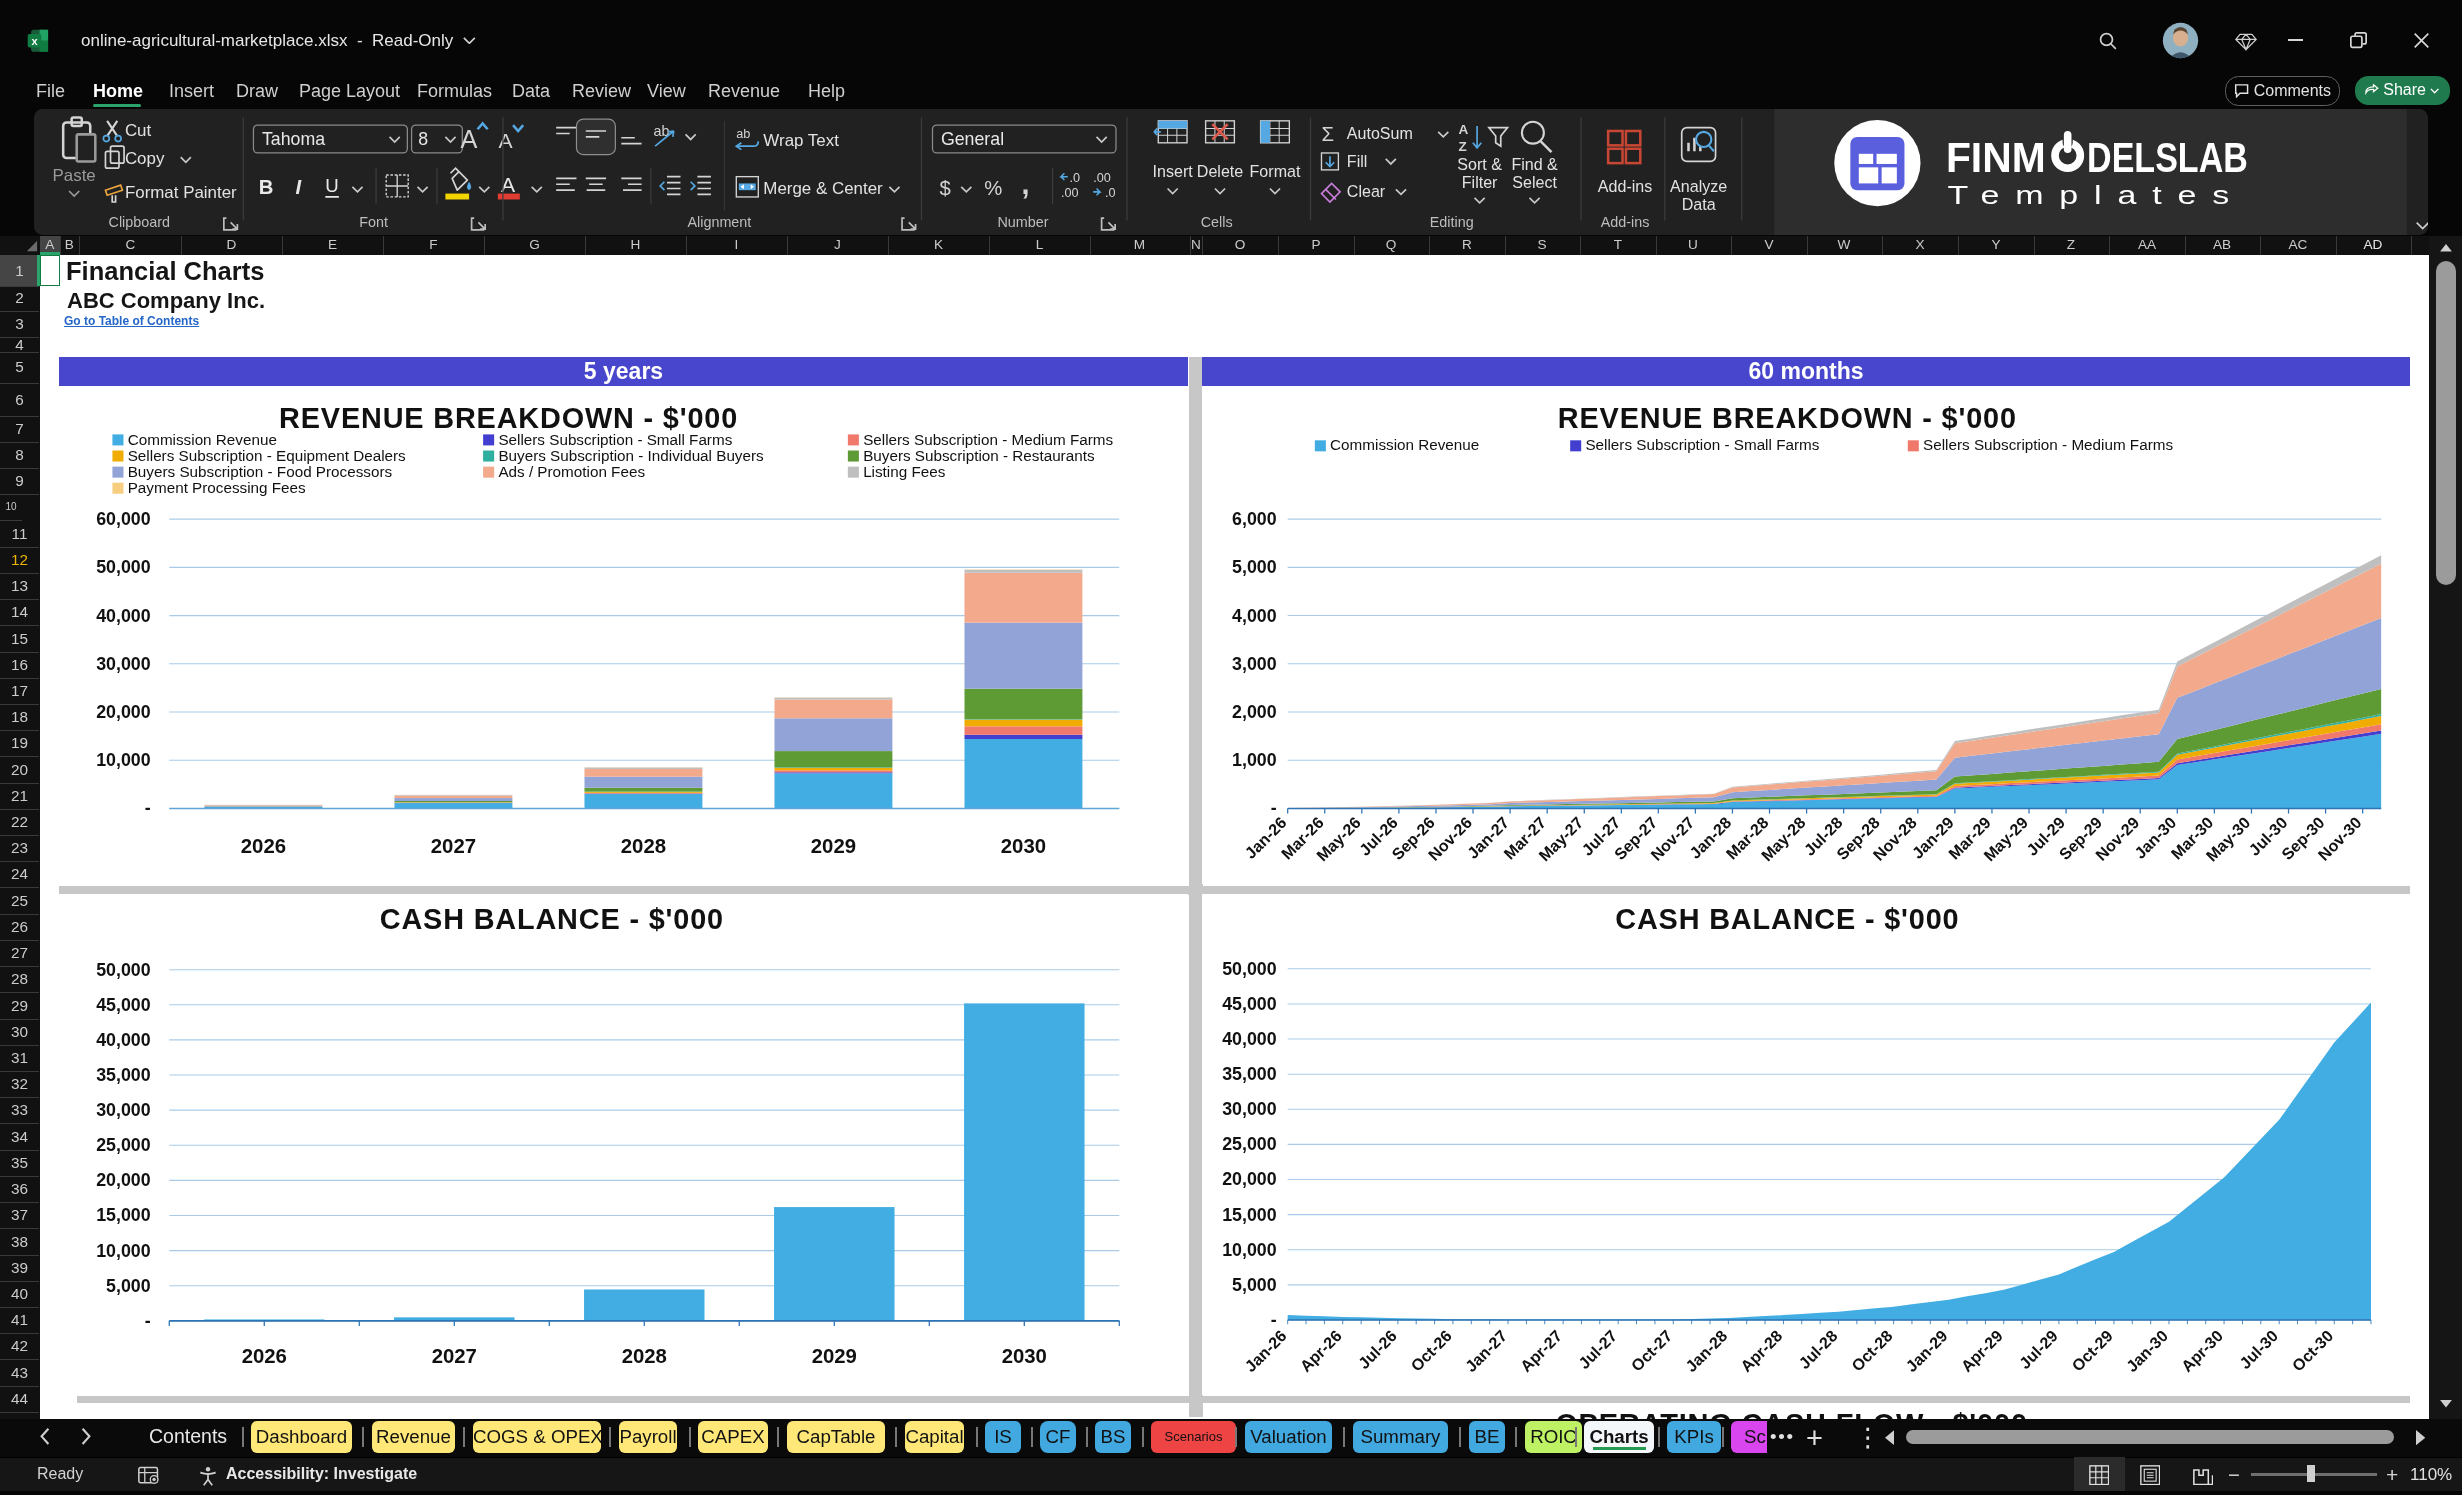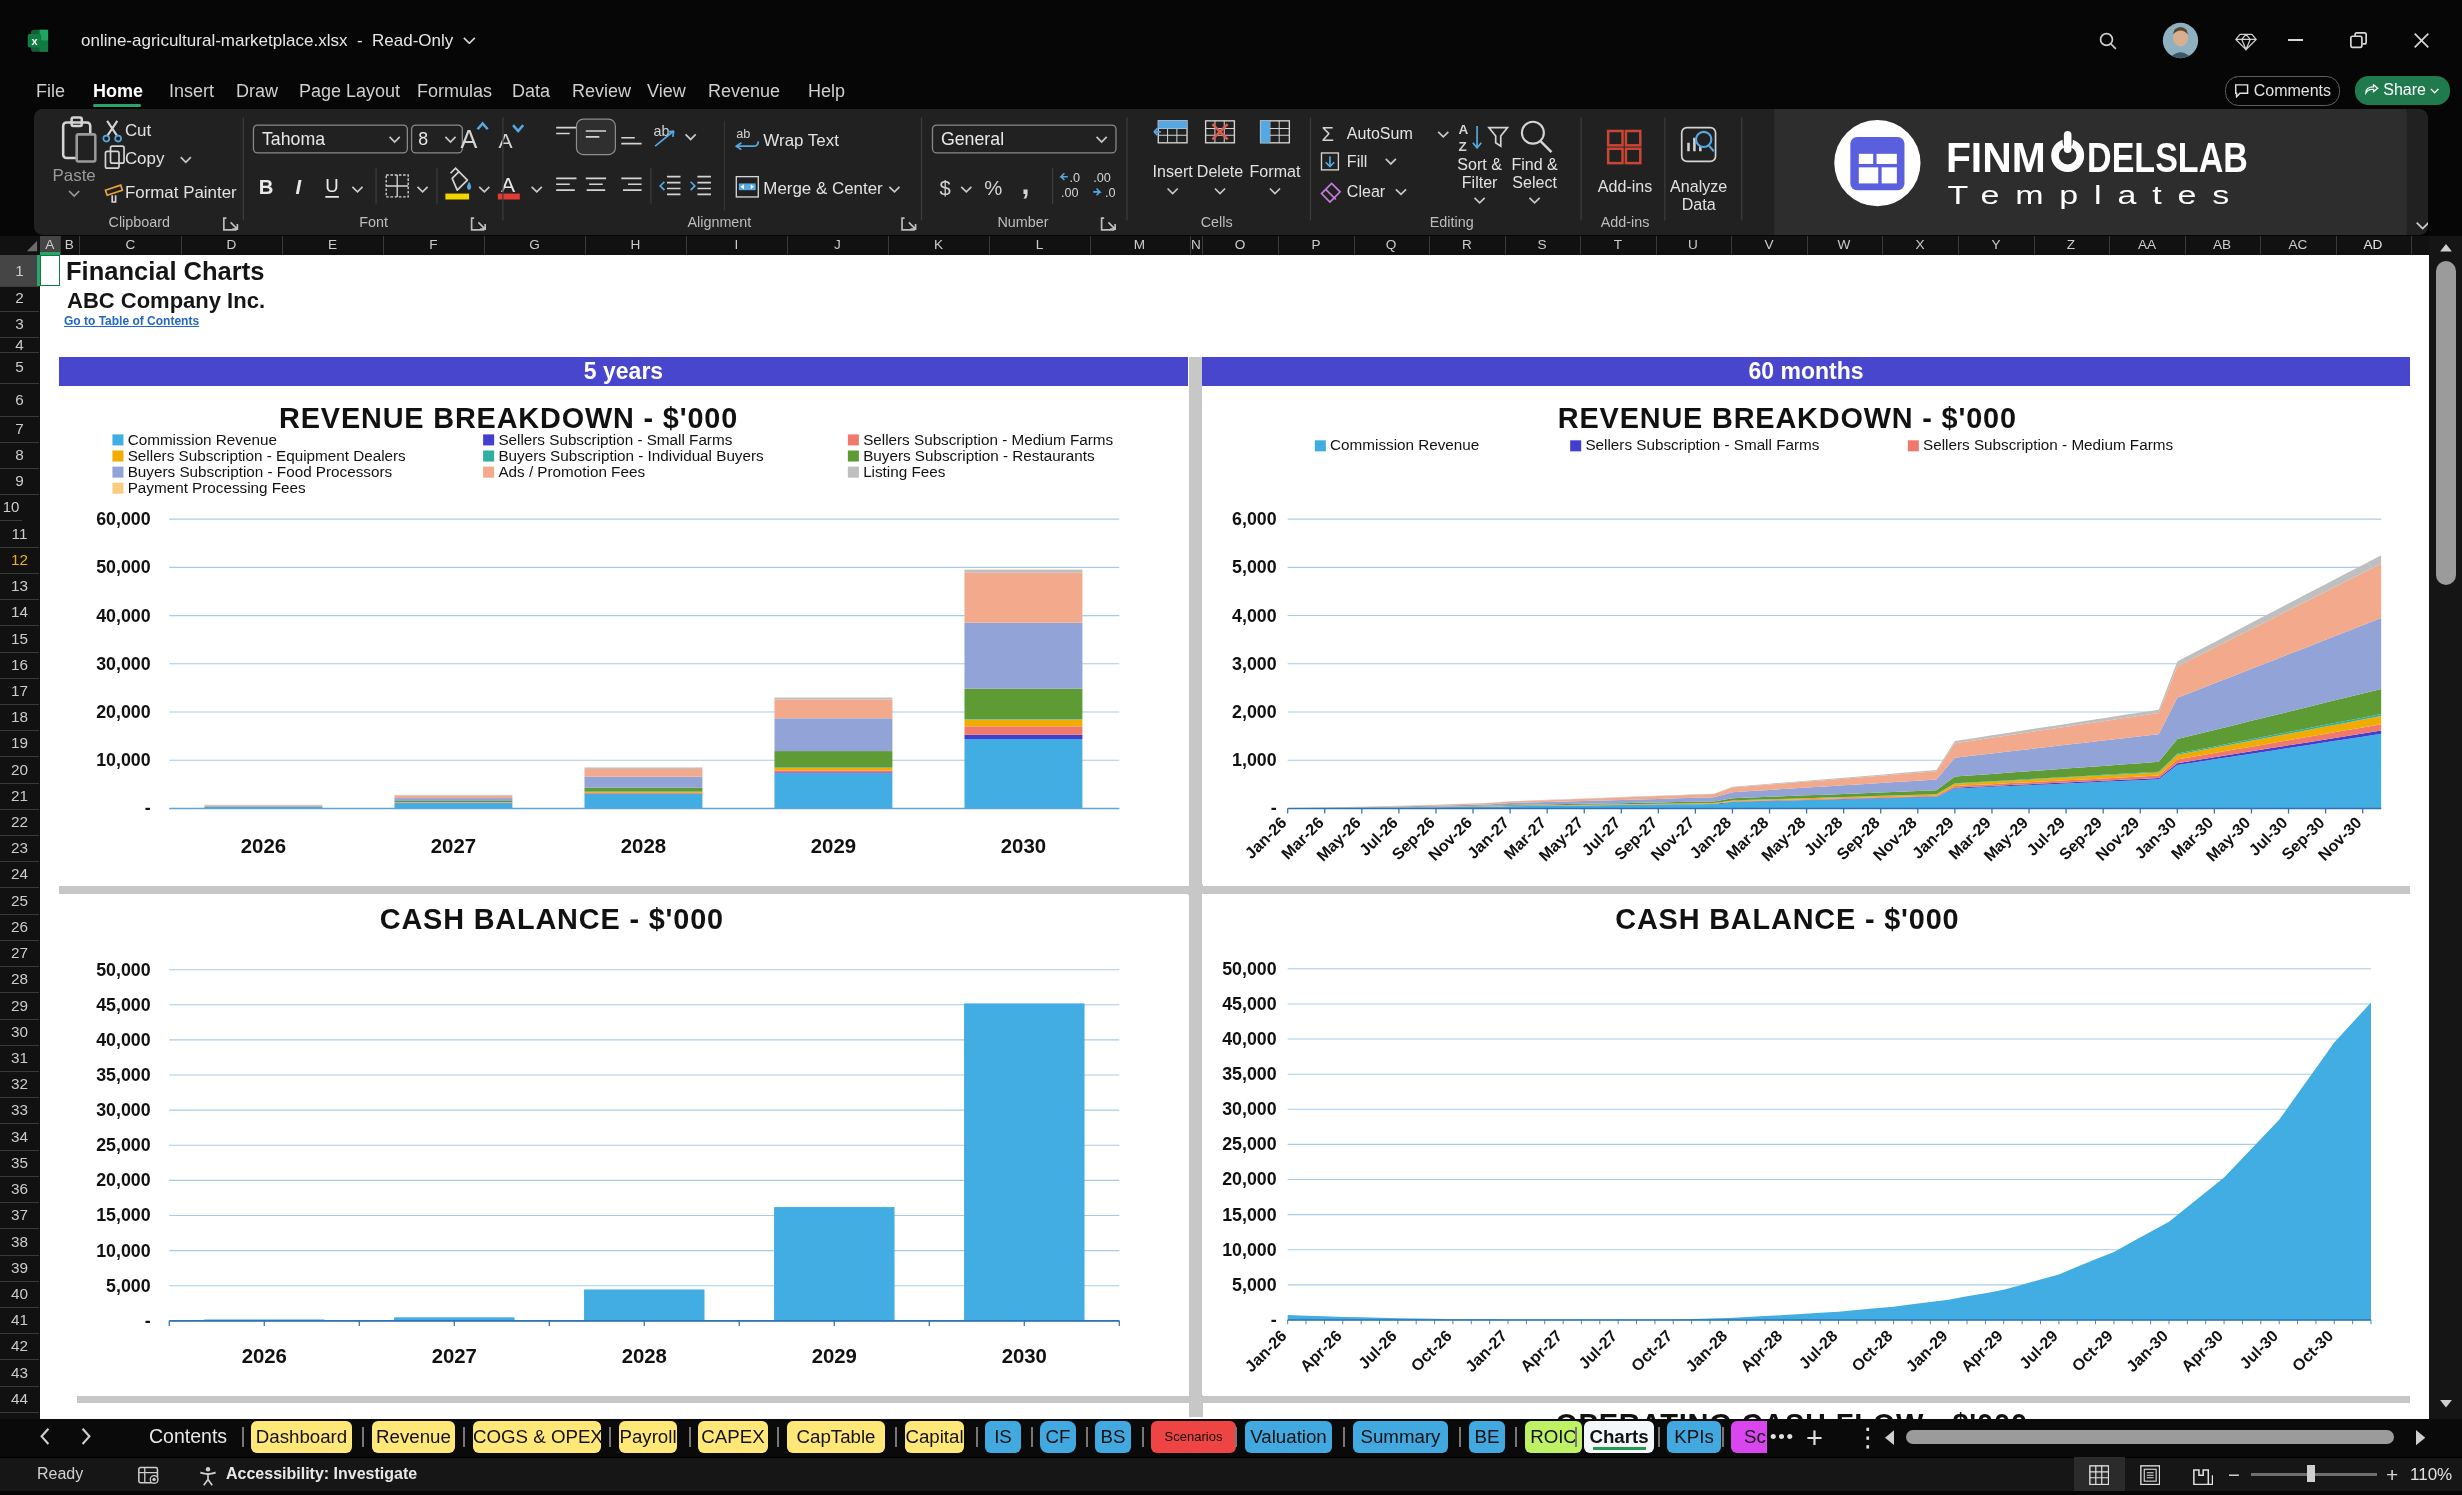--- a/index.html
+++ b/index.html
@@ -346,21 +346,21 @@
 <div style="position:absolute;left:0;top:255px;width:39px;height:31px;background:#454545;border-bottom:0.8px solid #3a3a3a;color:#cccccc;font-size:15.3px;text-align:center;line-height:31px">1</div>
 <div style="position:absolute;left:37px;top:255px;width:2.5px;height:31px;background:#2AA46A"></div>
 <div style="position:absolute;left:0;top:285px;width:39px;height:26px;border-bottom:0.8px solid #3a3a3a;color:#cccccc;font-size:15.3px;text-align:center;line-height:26px">2</div>
 <div style="position:absolute;left:0;top:311px;width:39px;height:26px;border-bottom:0.8px solid #3a3a3a;color:#cccccc;font-size:15.3px;text-align:center;line-height:26px">3</div>
 <div style="position:absolute;left:0;top:338px;width:39px;height:13.6px;border-bottom:0.8px solid #3a3a3a;color:#cccccc;font-size:15.3px;text-align:center;line-height:13.6px">4</div>
 <div style="position:absolute;left:0;top:351px;width:39px;height:32px;border-bottom:0.8px solid #3a3a3a;color:#cccccc;font-size:15.3px;text-align:center;line-height:32px">5</div>
 <div style="position:absolute;left:0;top:384px;width:39px;height:32px;border-bottom:0.8px solid #3a3a3a;color:#cccccc;font-size:15.3px;text-align:center;line-height:32px">6</div>
 <div style="position:absolute;left:0;top:416px;width:39px;height:26px;border-bottom:0.8px solid #3a3a3a;color:#cccccc;font-size:15.3px;text-align:center;line-height:26px">7</div>
 <div style="position:absolute;left:0;top:442px;width:39px;height:26px;border-bottom:0.8px solid #3a3a3a;color:#cccccc;font-size:15.3px;text-align:center;line-height:26px">8</div>
 <div style="position:absolute;left:0;top:468px;width:39px;height:26px;border-bottom:0.8px solid #3a3a3a;color:#cccccc;font-size:15.3px;text-align:center;line-height:26px">9</div>
-<div style="position:absolute;left:0;top:494px;width:22px;height:26px;border-bottom:0.8px solid #3a3a3a;color:#cccccc;font-size:15px;text-align:center;line-height:26px">10</div>
+<div style="position:absolute;left:0;top:494px;width:22px;height:26px;border-bottom:0.8px solid #3a3a3a;color:#cccccc;font-size:10px;text-align:center;line-height:26px">10</div>
 <div style="position:absolute;left:0;top:521px;width:39px;height:26px;border-bottom:0.8px solid #3a3a3a;color:#cccccc;font-size:15.3px;text-align:center;line-height:26px">11</div>
 <div style="position:absolute;left:0;top:547px;width:39px;height:26px;border-bottom:0.8px solid #3a3a3a;color:#eab308;font-size:15.3px;text-align:center;line-height:26px">12</div>
 <div style="position:absolute;left:0;top:573px;width:39px;height:26px;border-bottom:0.8px solid #3a3a3a;color:#cccccc;font-size:15.3px;text-align:center;line-height:26px">13</div>
 <div style="position:absolute;left:0;top:599px;width:39px;height:26px;border-bottom:0.8px solid #3a3a3a;color:#cccccc;font-size:15.3px;text-align:center;line-height:26px">14</div>
 <div style="position:absolute;left:0;top:626px;width:39px;height:26px;border-bottom:0.8px solid #3a3a3a;color:#cccccc;font-size:15.3px;text-align:center;line-height:26px">15</div>
 <div style="position:absolute;left:0;top:652px;width:39px;height:26px;border-bottom:0.8px solid #3a3a3a;color:#cccccc;font-size:15.3px;text-align:center;line-height:26px">16</div>
 <div style="position:absolute;left:0;top:678px;width:39px;height:26px;border-bottom:0.8px solid #3a3a3a;color:#cccccc;font-size:15.3px;text-align:center;line-height:26px">17</div>
 <div style="position:absolute;left:0;top:704px;width:39px;height:26px;border-bottom:0.8px solid #3a3a3a;color:#cccccc;font-size:15.3px;text-align:center;line-height:26px">18</div>
 <div style="position:absolute;left:0;top:730px;width:39px;height:26px;border-bottom:0.8px solid #3a3a3a;color:#cccccc;font-size:15.3px;text-align:center;line-height:26px">19</div>
 <div style="position:absolute;left:0;top:757px;width:39px;height:26px;border-bottom:0.8px solid #3a3a3a;color:#cccccc;font-size:15.3px;text-align:center;line-height:26px">20</div>

